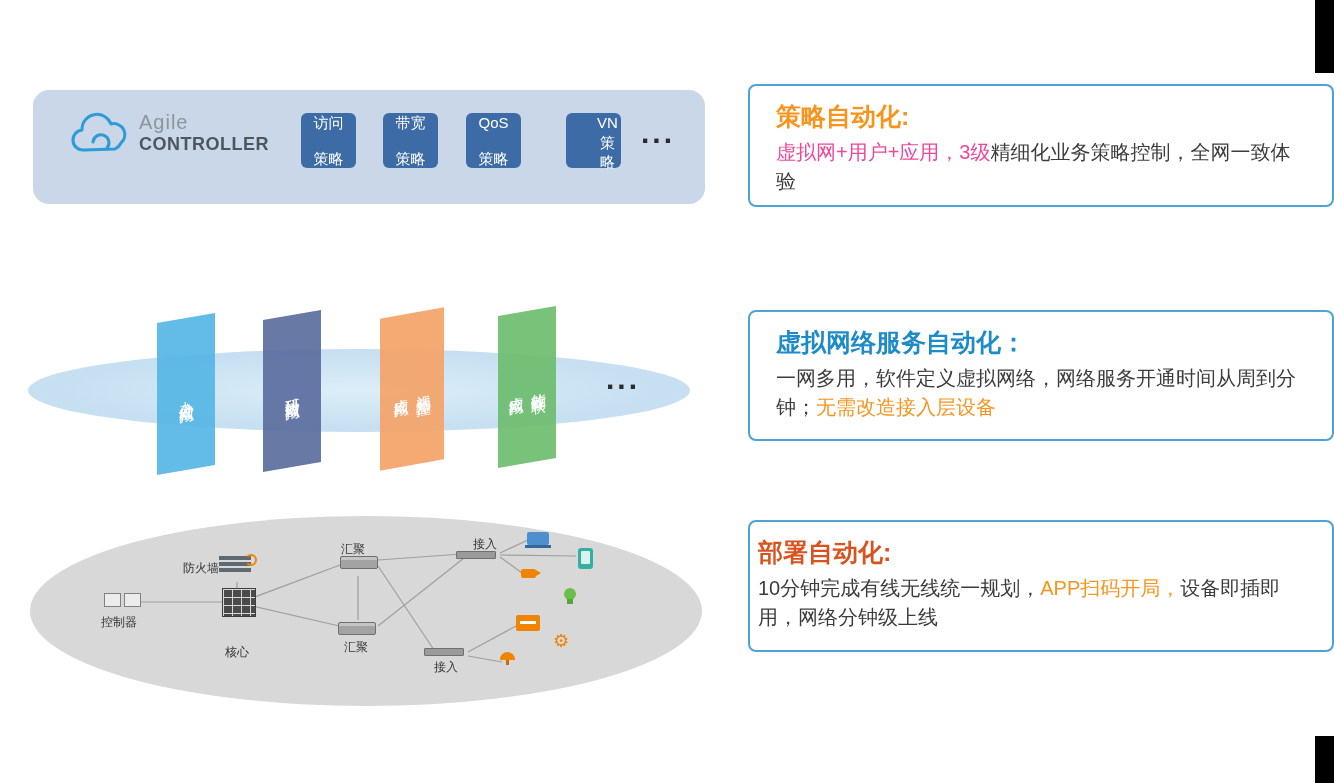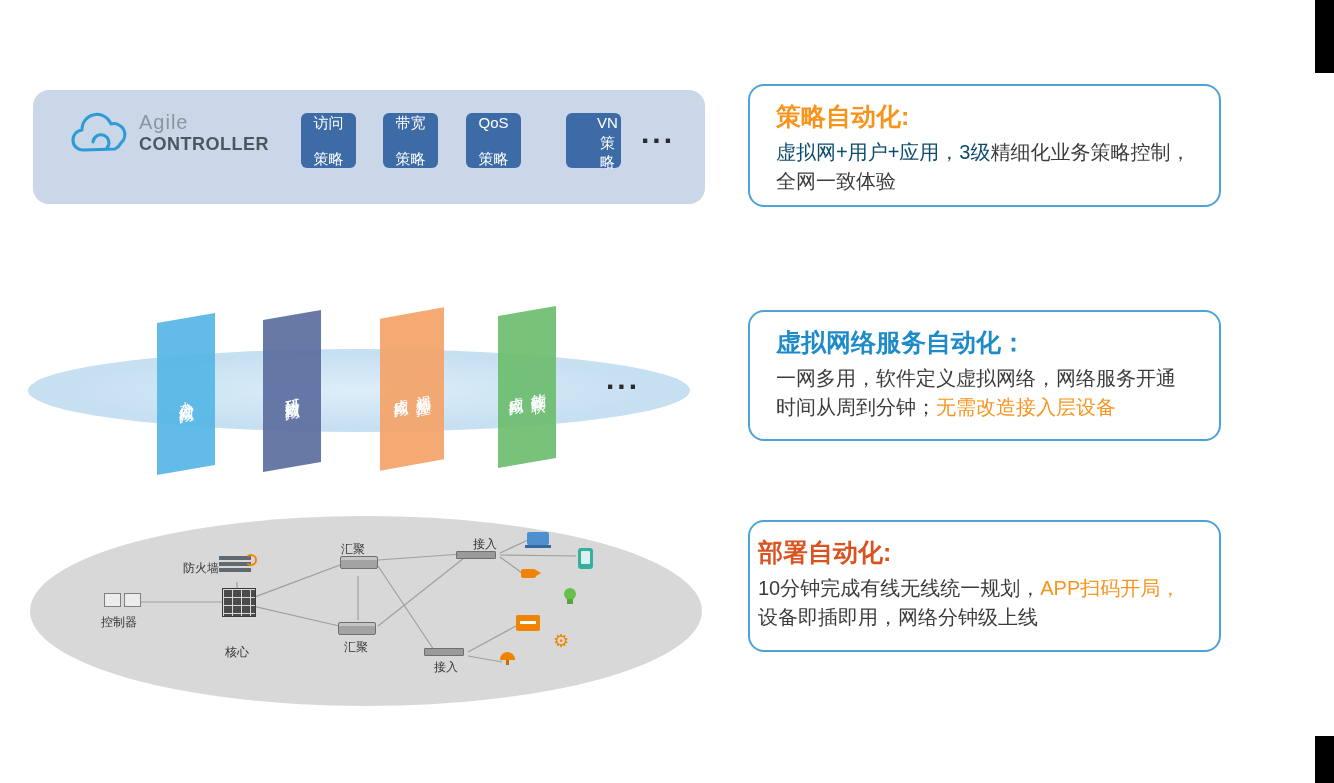--- a/index.html
+++ b/index.html
@@ -65,22 +65,22 @@
                     border-top:3px solid transparent; border-bottom:3px solid transparent; }
   .bulb-icon { position:absolute; left:564px; top:588px; width:12px; height:12px; background:#6abf4b; border-radius:50%; }
   .bulb-icon:after { content:""; position:absolute; left:3px; top:11px; width:6px; height:5px; background:#56a53c; }
   .printer-icon { position:absolute; left:516px; top:615px; width:24px; height:16px; background:#f08300; border-radius:2px; }
   .printer-icon:after { content:""; position:absolute; left:4px; top:6px; width:16px; height:3px; background:#fff; }
   .gear-icon { position:absolute; left:553px; top:630px; font-size:18px; color:#f08300; }
   .dome-icon { position:absolute; left:500px; top:652px; width:15px; height:8px; background:#f08300; border-radius:8px 8px 0 0; }
   .dome-icon:after { content:""; position:absolute; left:6px; top:8px; width:3px; height:5px; background:#c96d00; }
 
   
-  .callout { position:absolute; left:748px; width:473px; background:#fff; border:2px solid #14b8a6;
-             border-radius:16px; padding:14px 26px; }
+  .callout { position:absolute; left:748px; width:586px; background:#fff; border:2px solid #14b8a6;
+             border-radius:8px; padding:14px 26px; }
   .callout-0 { top:84px;  height:123px; }
   .callout-1 { top:310px; height:131px; }
   .callout-2 { top:520px; height:132px;padding-left:8px; }
   .callout-title { font-size:25px; font-weight:bold; margin-bottom:5px; }
   .callout-body { font-size:20px; line-height:1.45; color:#3c3c3c; }
 </style>
 </head>
 <body>
 
 <div class="canvas">
@@ -194,21 +194,21 @@
   <div class="tablet-icon"></div>
   <div class="cam-icon"></div>
   <div class="bulb-icon"></div>
   <div class="printer-icon"></div>
   <div class="gear-icon">⚙</div>
   <div class="dome-icon"></div>
 
   <div class="callout callout-0" style="border-color: rgb(77, 163, 216);">
     <div class="callout-title" style="color: rgb(247, 148, 30);">策略自动化:</div>
     <div class="callout-body">
-      <span style="color: #0c4a6e;">虚拟网+用户+应用，3级</span><span style="color: rgb(60, 60, 60);">精细化业务策略控制，全网一致体验</span>
+      <span style="color: #ec4899;">虚拟网+用户+应用，3级</span><span style="color: rgb(60, 60, 60);">精细化业务策略控制，全网一致体验</span>
     </div>
   </div>
 
   <div class="callout callout-1" style="border-color: rgb(77, 163, 216);">
     <div class="callout-title" style="color: rgb(30, 139, 201);">虚拟网络服务自动化：</div>
     <div class="callout-body">
       <span style="color: rgb(60, 60, 60);">一网多用，软件定义虚拟网络，网络服务开通时间从周到分钟；</span><span style="color: rgb(247, 148, 30);">无需改造接入层设备</span>
     </div>
   </div>
 

